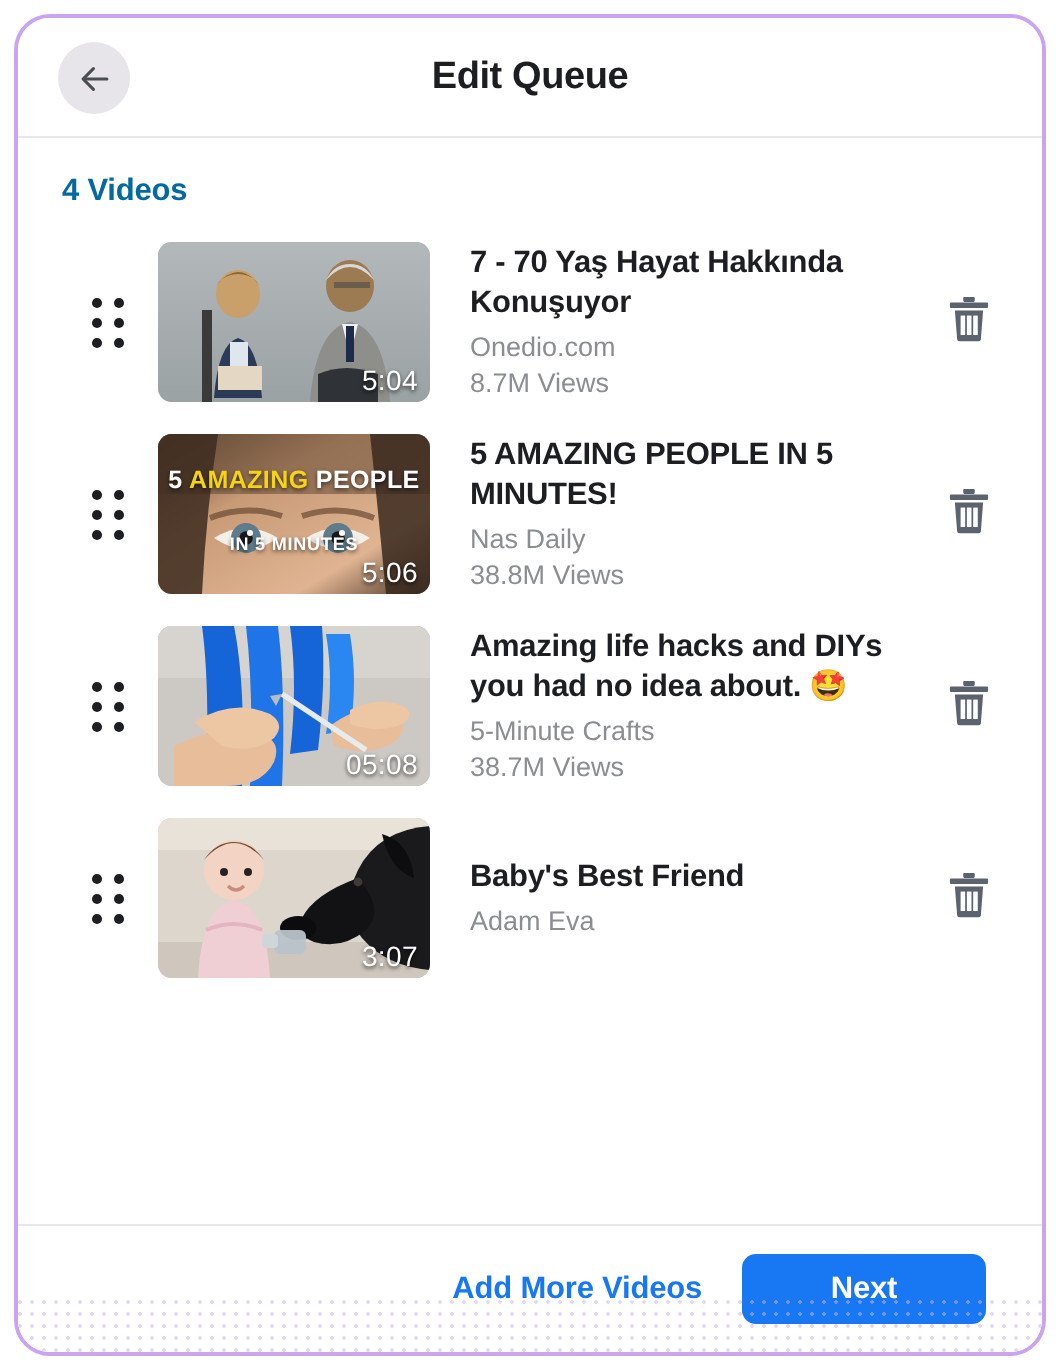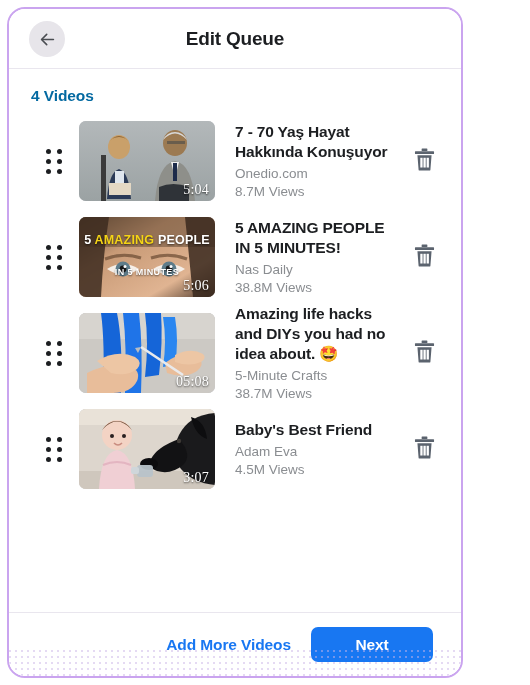--- a/index.html
+++ b/index.html
@@ -11,21 +11,21 @@
     background: #ffffff;
     font-family: "Liberation Sans", sans-serif;
     -webkit-font-smoothing: antialiased;
   }
 
   
   #app-frame {
     position: absolute;
     left: 7px;
     top: 7px;
-    width: 456px;
+    width: 516px;
     height: 671px;
     background: #ffffff;
     border: 2px solid #caa4ef;
     border-radius: 18px;
     overflow: hidden;
     display: flex;
     flex-direction: column;
   }
 
   
@@ -136,21 +136,20 @@
     position: absolute;
     right: 4px;
     bottom: 3px;
     color: #ffffff;
     font-size: 14px;
     font-weight: 400;
     line-height: 16px;
     text-shadow: 0 1px 2px rgba(0,0,0,.75);
     padding: 0 2px;
     letter-spacing: .2px;
-    font-family: Liberation Serif, serif;
   }
   .thumb .overlay-text {
     position: absolute;
     left: 0; right: 0;
     top: 16px;
     text-align: center;
     pointer-events: none;
   }
   .thumb .overlay-line1 {
     font-size: 12.5px;
@@ -482,21 +481,20 @@
 
             <rect x="58" y="56" width="16" height="12" rx="3" fill="#b8c3c9" opacity=".95"></rect>
             <rect x="52" y="58" width="8" height="7" rx="2" fill="#cfd6da"></rect>
           </svg>
           <div class="duration">3:07</div>
         </div>
 
         <div class="meta">
           <div class="title">Baby's Best Friend</div>
           <div class="author">Adam Eva</div>
-          <div class="views">4.5M Views</div>
         </div>
 
         <button class="delete-button">
           <span>
             <svg width="21" height="23" viewBox="0 0 22 24" fill="#5b636e">
               <rect x="8" y="0.5" width="6" height="2.6" rx="0.6"></rect>
               <rect x="1" y="3.4" width="20" height="2.9" rx="0.6"></rect>
               <path d="M3.6 7.6 h14.8 l-1.2 15.1 a1 1 0 0 1 -1 0.9 H5.8 a1 1 0 0 1 -1 -0.9 z"></path>
               <rect x="6.6" y="10.2" width="2.4" height="10.2" fill="#ffffff"></rect>
               <rect x="9.9" y="10.2" width="2.4" height="10.2" fill="#ffffff"></rect>

